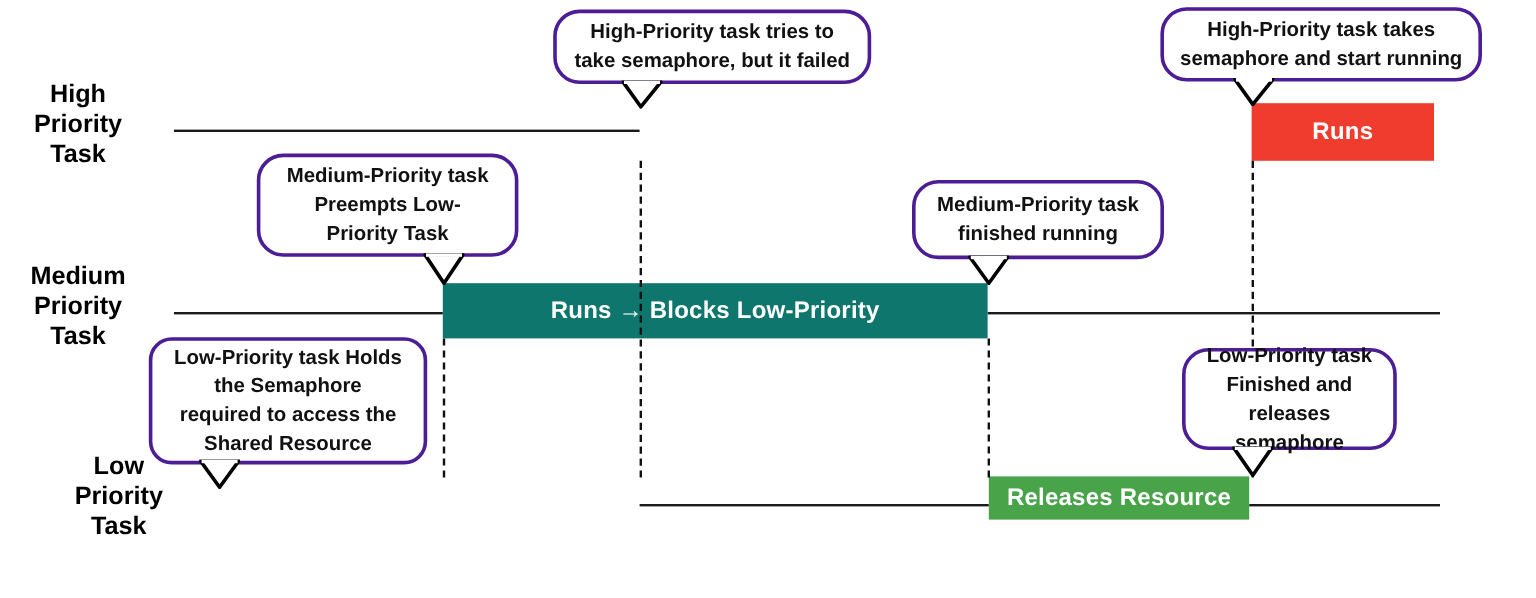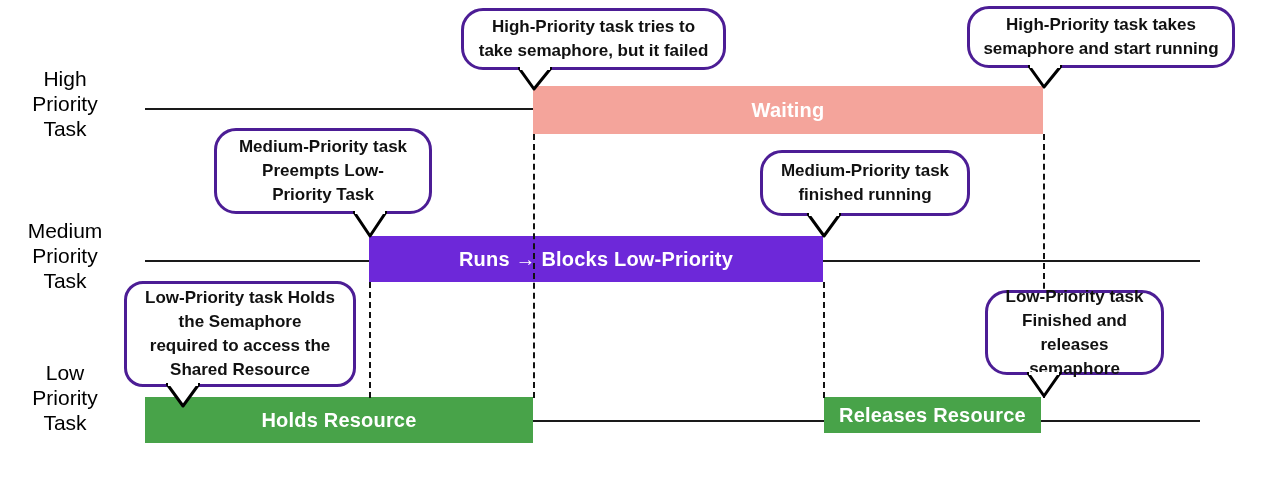--- a/index.html
+++ b/index.html
@@ -17,21 +17,21 @@
     background: #ffffff;
     overflow: hidden;
   }
 
   
   .row-label {
     position: absolute;
     width: 130px;
     left: 0;
     text-align: center;
-    font-weight: normal;
+    font-weight: bold;
     font-size: 21px;
     line-height: 25px;
     color: #000000;
     white-space: pre-line;
   }
 
   
   .timeline {
     position: absolute;
     height: 0;
@@ -45,21 +45,21 @@
     align-items: center;
     justify-content: center;
     color: #ffffff;
     font-weight: bold;
     font-size: 20px;
     letter-spacing: .2px;
     box-sizing: border-box;
   }
   .bar.waiting  { background: #f4a49b; }
   .bar.runs     { background: #f03c2e; }
-  .bar.blue     { background: #6d28d9; }
+  .bar.blue     { background: #0f766e; }
   .bar.green    { background: #48a349; }
 
   
   .dashed {
     position: absolute;
     width: 0;
     border-left: 2px dashed #111111;
   }
 
   
@@ -94,43 +94,40 @@
 <body>
 
 <div id="canvas">
 
   <div class="row-label" style="top:66px;">High
 Priority
 Task</div>
   <div class="row-label" style="top:218px;">Medium
 Priority
 Task</div>
-  <div class="row-label" style="top:360px;">Low
+  <div class="row-label" style="top:376px;margin-left:34px;">Low
 Priority
 Task</div>
 
   <div class="timeline" style="left:145px; top:108px; width:388px;"></div>
 
   <div class="timeline" style="left:145px; top:260px; width:224px;"></div>
   <div class="timeline" style="left:823px; top:260px; width:377px;"></div>
 
   <div class="timeline" style="left:533px; top:420px; width:291px;"></div>
   <div class="timeline" style="left:1041px; top:420px; width:159px;"></div>
 
-  <div class="bar waiting" style="left:533px; top:86px; width:510px; height:48px;">
-    <span>Waiting</span>
+  <div class="bar runs" style="left:1043px; top:86px; width:152px; height:48px;">
+    <span>Runs</span>
   </div>
 
   <div class="bar blue" style="left:369px; top:236px; width:454px; height:46px;">
     <span>Runs → Blocks Low-Priority</span>
   </div>
 
-  <div class="bar green" style="left:145px; top:397px; width:388px; height:46px;">
-    <span>Holds Resource</span>
-  </div>
   <div class="bar green" style="left:824px; top:397px; width:217px; height:36px;">
     <span>Releases Resource</span>
   </div>
 
   <div class="dashed" style="left:369px; top:282px; height:116px;"></div>
   <div class="dashed" style="left:533px; top:134px; height:264px;"></div>
   <div class="dashed" style="left:823px; top:282px; height:116px;"></div>
   <div class="dashed" style="left:1043px; top:134px; height:264px;"></div>
 
   <div class="callout" style="left:461px; top:8px; width:265px; height:62px;">

